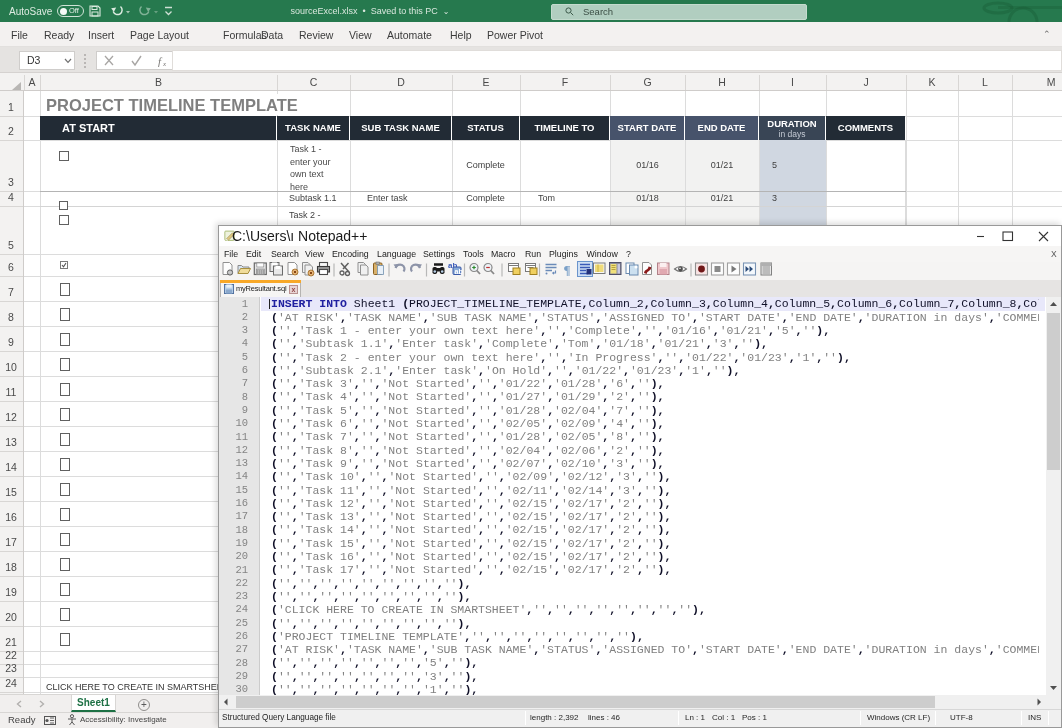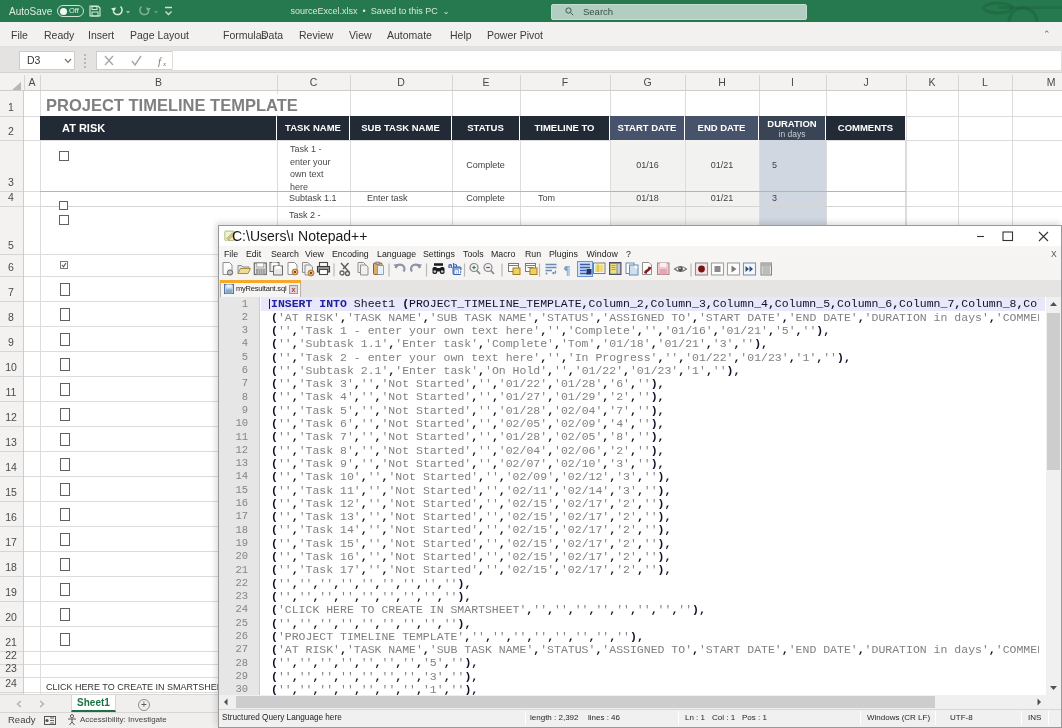--- a/index.html
+++ b/index.html
@@ -185,21 +185,21 @@
 <div style="position:absolute;left:0px;top:651px;width:23px;height:1px;background:#d8d6d4;"></div>
 <div style="position:absolute;left:0px;top:648px;width:22px;height:15px;color:#4a4a4a;font-size:10.5px;line-height:15px;text-align:center;">22</div>
 <div style="position:absolute;left:0px;top:664px;width:23px;height:1px;background:#d8d6d4;"></div>
 <div style="position:absolute;left:0px;top:661px;width:22px;height:15px;color:#4a4a4a;font-size:10.5px;line-height:15px;text-align:center;">23</div>
 <div style="position:absolute;left:0px;top:677px;width:23px;height:1px;background:#d8d6d4;"></div>
 <div style="position:absolute;left:0px;top:676px;width:22px;height:15px;color:#4a4a4a;font-size:10.5px;line-height:15px;text-align:center;">24</div>
 <div style="position:absolute;left:0px;top:692px;width:23px;height:1px;background:#d8d6d4;"></div>
 <div style="position:absolute;left:41px;top:94px;width:260px;height:21px;background:#fff;"></div>
 <div style="position:absolute;left:46px;top:95px;width:320px;height:20px;color:#7f7f7f;font-size:16.5px;font-weight:bold;letter-spacing:0px;line-height:20px;">PROJECT TIMELINE TEMPLATE</div>
 <div style="position:absolute;left:40px;top:116px;width:236px;height:24px;background:#222b35;"></div>
-<div style="position:absolute;left:62px;top:116px;width:150px;height:24px;color:#fff;font-size:11px;font-weight:bold;line-height:24px;">AT RISK</div>
+<div style="position:absolute;left:62px;top:116px;width:150px;height:24px;color:#fff;font-size:11px;font-weight:bold;line-height:24px;">AT START</div>
 <div style="position:absolute;left:277px;top:116px;width:72px;height:24px;background:#222b35;"></div>
 <div style="position:absolute;left:277px;top:116px;width:72px;height:24px;color:#fff;font-size:9.5px;font-weight:bold;line-height:24px;text-align:center;">TASK NAME</div>
 <div style="position:absolute;left:350px;top:116px;width:101px;height:24px;background:#222b35;"></div>
 <div style="position:absolute;left:350px;top:116px;width:101px;height:24px;color:#fff;font-size:9.5px;font-weight:bold;line-height:24px;text-align:center;">SUB TASK NAME</div>
 <div style="position:absolute;left:452px;top:116px;width:67px;height:24px;background:#222b35;"></div>
 <div style="position:absolute;left:452px;top:116px;width:67px;height:24px;color:#fff;font-size:9.5px;font-weight:bold;line-height:24px;text-align:center;">STATUS</div>
 <div style="position:absolute;left:520px;top:116px;width:89px;height:24px;background:#222b35;"></div>
 <div style="position:absolute;left:520px;top:116px;width:89px;height:24px;color:#fff;font-size:9.5px;font-weight:bold;line-height:24px;text-align:center;">TIMELINE TO</div>
 <div style="position:absolute;left:610px;top:116px;width:74px;height:24px;background:#47536b;"></div>
 <div style="position:absolute;left:610px;top:116px;width:74px;height:24px;color:#fff;font-size:9.5px;font-weight:bold;line-height:24px;text-align:center;">START DATE</div>
@@ -507,20 +507,20 @@
     <path d="M5.5 3.5 L9 7 L5.5 10.5 z" fill="#505050"></path>
   </svg>
 <div style="position:absolute;left:236px;top:696px;width:699px;height:12px;background:#cdcdcd;"></div>
 <div style="position:absolute;left:219px;top:709px;width:842px;height:18px;background:#f0f0f0;border-top:1px solid #d7d7d7;"></div>
 <div style="position:absolute;left:525px;top:711px;width:1px;height:14px;background:#c9c9c9;border-right:1px solid #fff;"></div>
 <div style="position:absolute;left:678px;top:711px;width:1px;height:14px;background:#c9c9c9;border-right:1px solid #fff;"></div>
 <div style="position:absolute;left:860px;top:711px;width:1px;height:14px;background:#c9c9c9;border-right:1px solid #fff;"></div>
 <div style="position:absolute;left:935px;top:711px;width:1px;height:14px;background:#c9c9c9;border-right:1px solid #fff;"></div>
 <div style="position:absolute;left:1021px;top:711px;width:1px;height:14px;background:#c9c9c9;border-right:1px solid #fff;"></div>
 <div style="position:absolute;left:1048px;top:711px;width:1px;height:14px;background:#c9c9c9;border-right:1px solid #fff;"></div>
-<div style="position:absolute;left:222px;top:709px;width:300px;height:18px;color:#1f1f1f;font-size:8.2px;line-height:18px;">Structured Query Language here</div>
+<div style="position:absolute;left:222px;top:709px;width:300px;height:18px;color:#1f1f1f;font-size:8.2px;line-height:18px;">Structured Query Language file</div>
 <div style="position:absolute;left:530px;top:709px;width:80px;height:18px;color:#1f1f1f;font-size:8px;line-height:18px;">length : 2,392</div>
 <div style="position:absolute;left:588px;top:709px;width:60px;height:18px;color:#1f1f1f;font-size:8px;line-height:18px;">lines : 46</div>
 <div style="position:absolute;left:685px;top:709px;width:40px;height:18px;color:#1f1f1f;font-size:8px;line-height:18px;">Ln : 1</div>
 <div style="position:absolute;left:712px;top:709px;width:45px;height:18px;color:#1f1f1f;font-size:8px;line-height:18px;">Col : 1</div>
 <div style="position:absolute;left:742px;top:709px;width:45px;height:18px;color:#1f1f1f;font-size:8px;line-height:18px;">Pos : 1</div>
 <div style="position:absolute;left:867px;top:709px;width:70px;height:18px;color:#1f1f1f;font-size:8px;line-height:18px;">Windows (CR LF)</div>
 <div style="position:absolute;left:943px;top:709px;width:40px;height:18px;color:#1f1f1f;font-size:8px;line-height:18px;margin-left:7px;">UTF-8</div>
 <div style="position:absolute;left:1028px;top:709px;width:25px;height:18px;color:#1f1f1f;font-size:8px;line-height:18px;">INS</div>
 </body></html>

